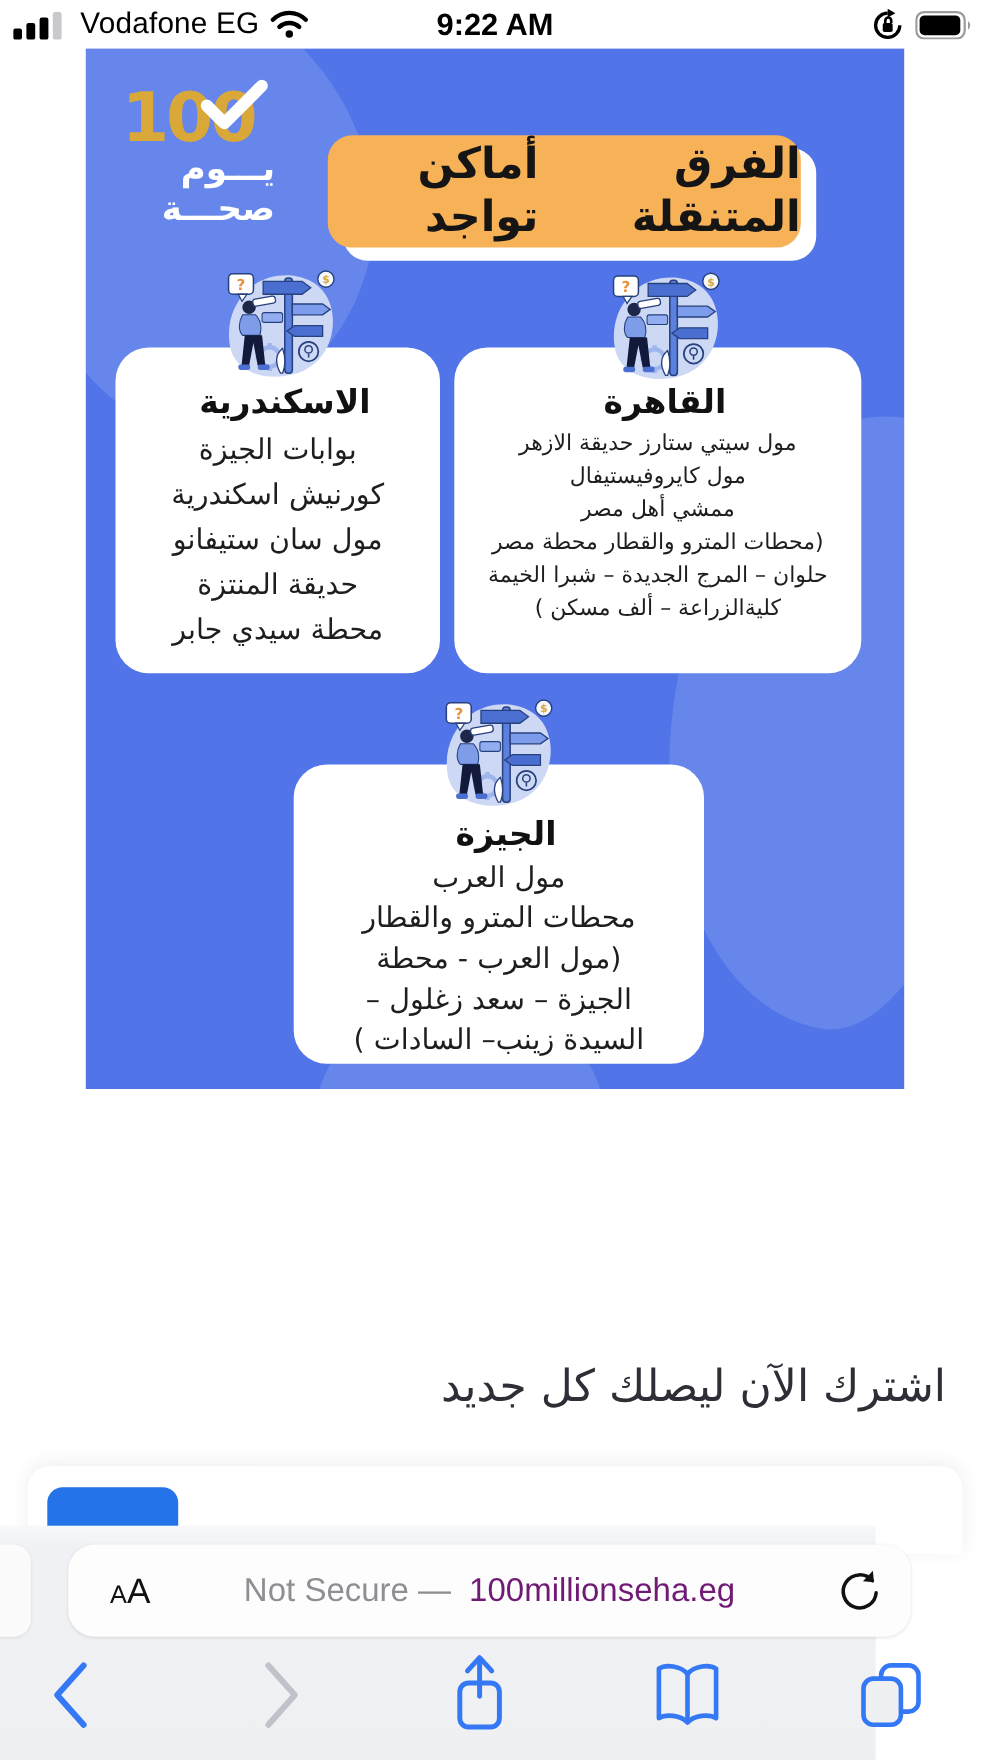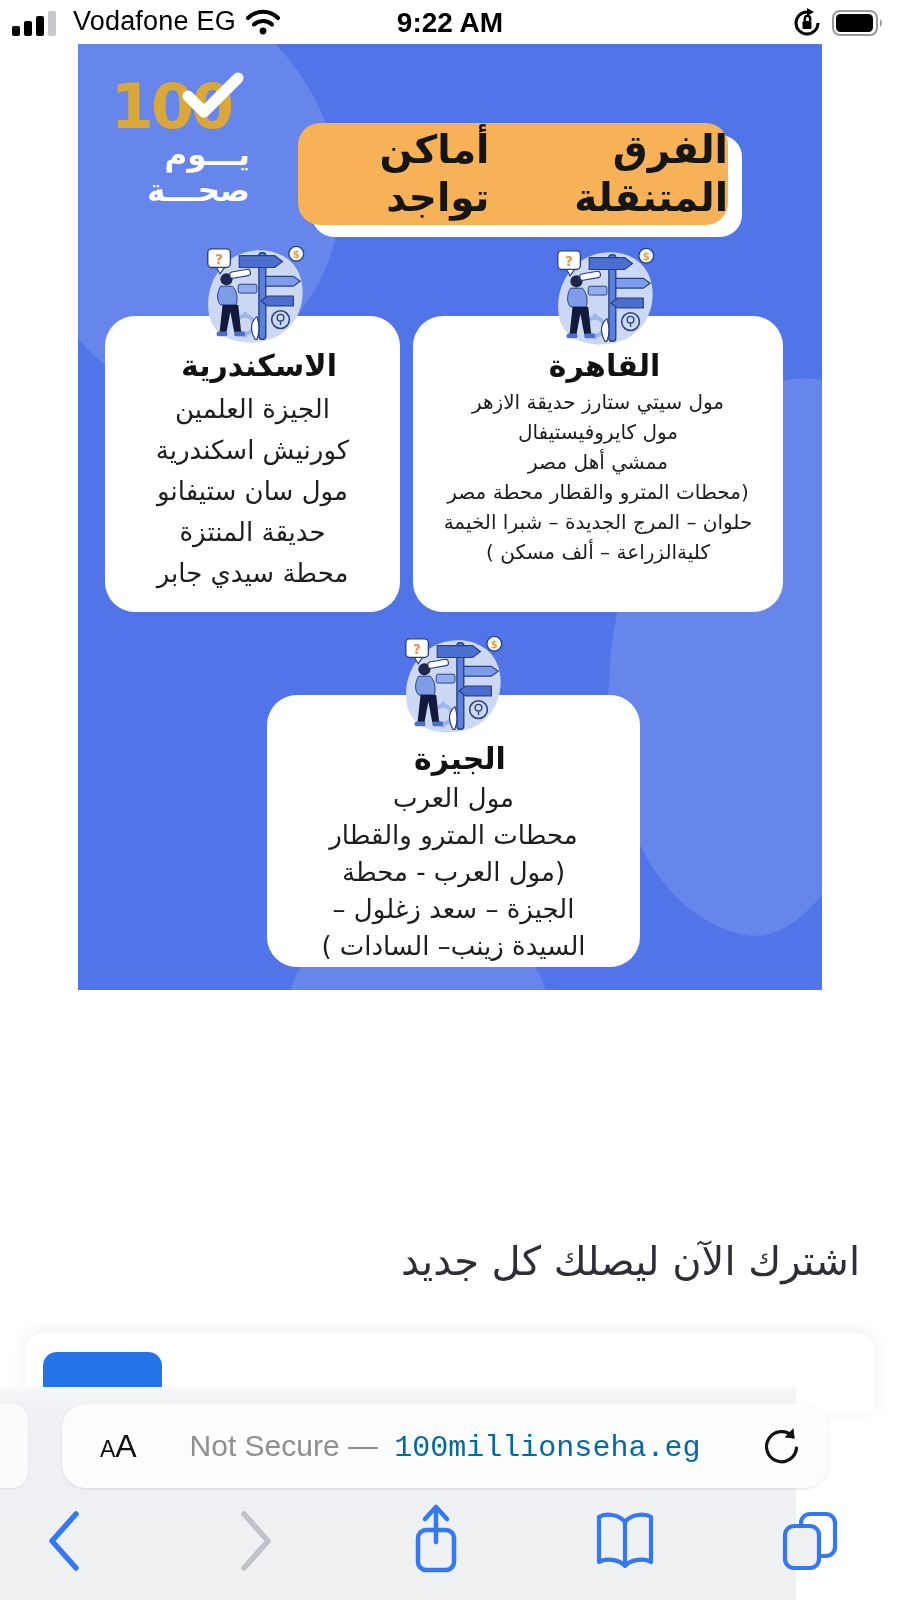--- a/index.html
+++ b/index.html
@@ -63,21 +63,21 @@
           background:linear-gradient(180deg,#f7f8fa 0%,#f0f1f4 10%,#eef0f2 100%);}
   .tab-peek{position:absolute;left:0;top:17px;width:28px;height:84px;background:#fbfbfc;border-radius:0 16px 16px 0;
             box-shadow:0 1px 3px rgba(0,0,0,0.08);}
   .url-bar{position:absolute;left:62px;top:17px;width:766px;height:84px;background:#fdfdfe;border-radius:24px;
            box-shadow:0 1px 3px rgba(0,0,0,0.10);}
   .reader-btn{position:absolute;left:30px;top:0;height:84px;display:inline-block;line-height:84px;
               font-size:32px;color:#111;background:none;border:none;padding:0 8px;font-family:"Liberation Sans",sans-serif;}
   .reader-btn::first-letter{font-size:23px;}
   .url-text{position:absolute;left:80px;right:80px;top:0;height:84px;line-height:84px;text-align:center;font-size:30px;white-space:nowrap;}
   .url-secure{color:#8e8e93;}
-  .url-domain{color:#0369a1;margin-left:8px;font-family:Liberation Mono, monospace;}
+  .url-domain{color:#701a75;margin-left:8px;}
   .reload-btn{position:absolute;right:24px;top:20px;width:44px;height:44px;background:none;border:none;padding:0;}
   .toolbar-btn{position:absolute;top:108px;width:70px;height:92px;background:none;border:none;padding:0;
                display:flex;align-items:center;justify-content:center;}
   .tb-back{left:29px;}
   .tb-forward{left:221px;}
   .tb-share{left:401px;}
   .tb-book{left:590px;}
   .tb-tabs{left:775px;}
 </style>
 </head>
@@ -176,21 +176,21 @@
     <svg class="illo illo-cairo">
         <use href="#scout-illo"></use>
       </svg>
     <svg class="illo illo-giza">
         <use href="#scout-illo"></use>
       </svg>
 
     <div class="card card-alex ar">
       <div class="card-title">الاسكندرية</div>
       <div class="card-lines">
-        <div class="card-line">الجيزة العلمين</div>
+        <div class="card-line">بوابات الجيزة</div>
         <div class="card-line">كورنيش اسكندرية</div>
         <div class="card-line">مول سان ستيفانو</div>
         <div class="card-line">حديقة المنتزة</div>
         <div class="card-line">محطة سيدي جابر</div>
       </div>
     </div>
 
     <div class="card card-cairo ar">
       <div class="card-title">القاهرة</div>
       <div class="card-lines">

